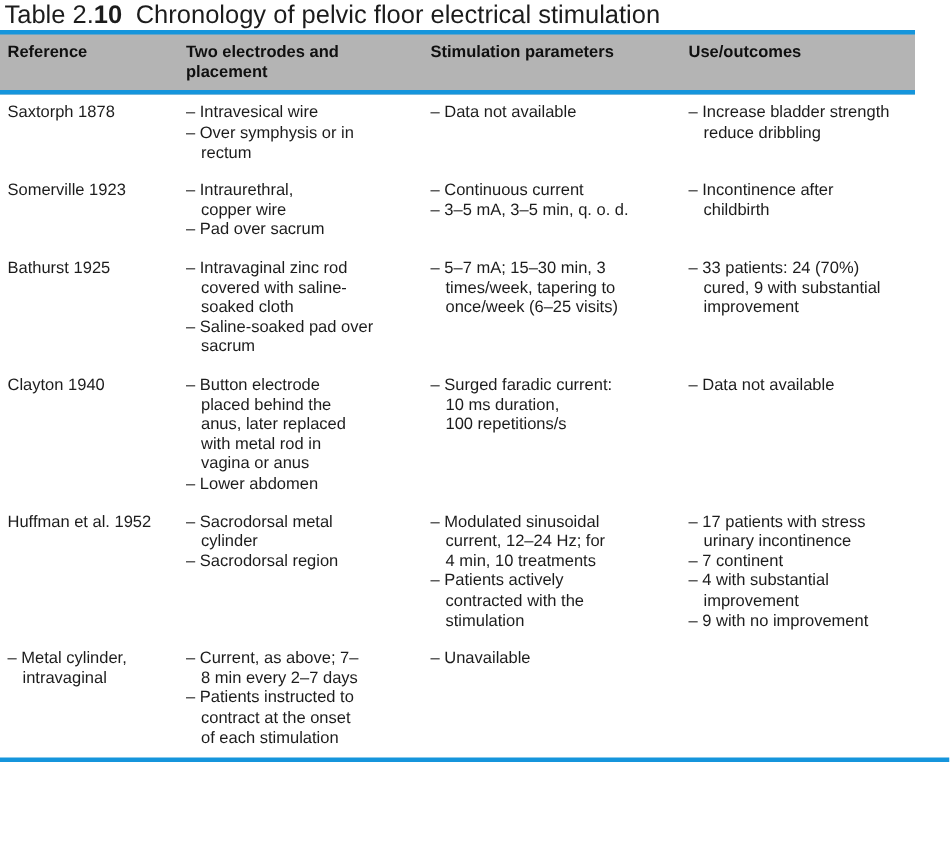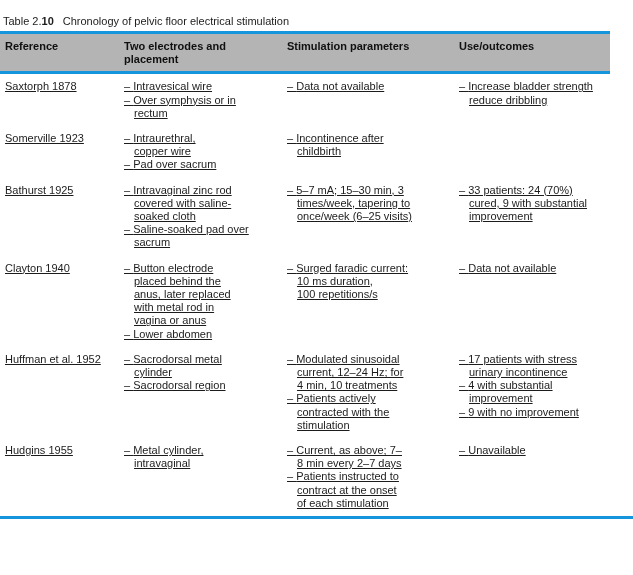--- a/index.html
+++ b/index.html
@@ -15,22 +15,22 @@
     font-size: 11px;
     color: #1c1c1c;
     -webkit-font-smoothing: antialiased;
   }
   .page {
     width: 633px;
     height: 575px;
     position: relative;
   }
   .caption {
-    padding: 14px 4px 0 3px;
-    font-size: 11px;
+    padding: 3px 4px 0 3px;
+    font-size: 17px;
     line-height: 14px;
     white-space: nowrap;
   }
   .cap-num .b {
     font-weight: bold;
   }
   .cap-text {
     margin-left: 9px;
   }
   .table {
@@ -51,21 +51,20 @@
     line-height: 13.2px;
     white-space: pre-line;
   }
   .trow {
     display: grid;
     grid-template-columns: 119px 163px 172px 1fr;
   }
   .trow .cell {
     padding: 6px 4px 6px 5px;
     line-height: 13.2px;
-    text-decoration: underline;
   }
   .ref {
     white-space: nowrap;
   }
   .item {
     padding-left: 10px;
     text-indent: -10px;
     white-space: pre-line;
   }
   .item::before {
@@ -117,20 +116,24 @@
         <div class="trow">
           <div class="cell">
             <div class="ref">Somerville 1923</div>
           </div>
           <div class="cell">
             <div class="item">Intraurethral,
 copper wire</div>
             <div class="item">Pad over sacrum</div>
           </div>
           <div class="cell">
+            <div class="item">Continuous current</div>
+            <div class="item">3–5 mA, 3–5 min, q. o. d.</div>
+          </div>
+          <div class="cell">
             <div class="item">Incontinence after
 childbirth</div>
           </div>
         </div>
         <div class="trow">
           <div class="cell">
             <div class="ref">Bathurst 1925</div>
           </div>
           <div class="cell">
             <div class="item">Intravaginal zinc rod
@@ -184,29 +187,27 @@
             <div class="item">Modulated sinusoidal
 current, 12–24 Hz; for
 4 min, 10 treatments</div>
             <div class="item">Patients actively
 contracted with the
 stimulation</div>
           </div>
           <div class="cell">
             <div class="item">17 patients with stress
 urinary incontinence</div>
+            <div class="item">7 continent</div>
             <div class="item">4 with substantial
 improvement</div>
             <div class="item">9 with no improvement</div>
           </div>
         </div>
         <div class="trow">
-          <div class="cell">
-            <div class="ref">Hudgins 1955</div>
-          </div>
           <div class="cell">
             <div class="item">Metal cylinder,
 intravaginal</div>
           </div>
           <div class="cell">
             <div class="item">Current, as above; 7–
 8 min every 2–7 days</div>
             <div class="item">Patients instructed to
 contract at the onset
 of each stimulation</div>

